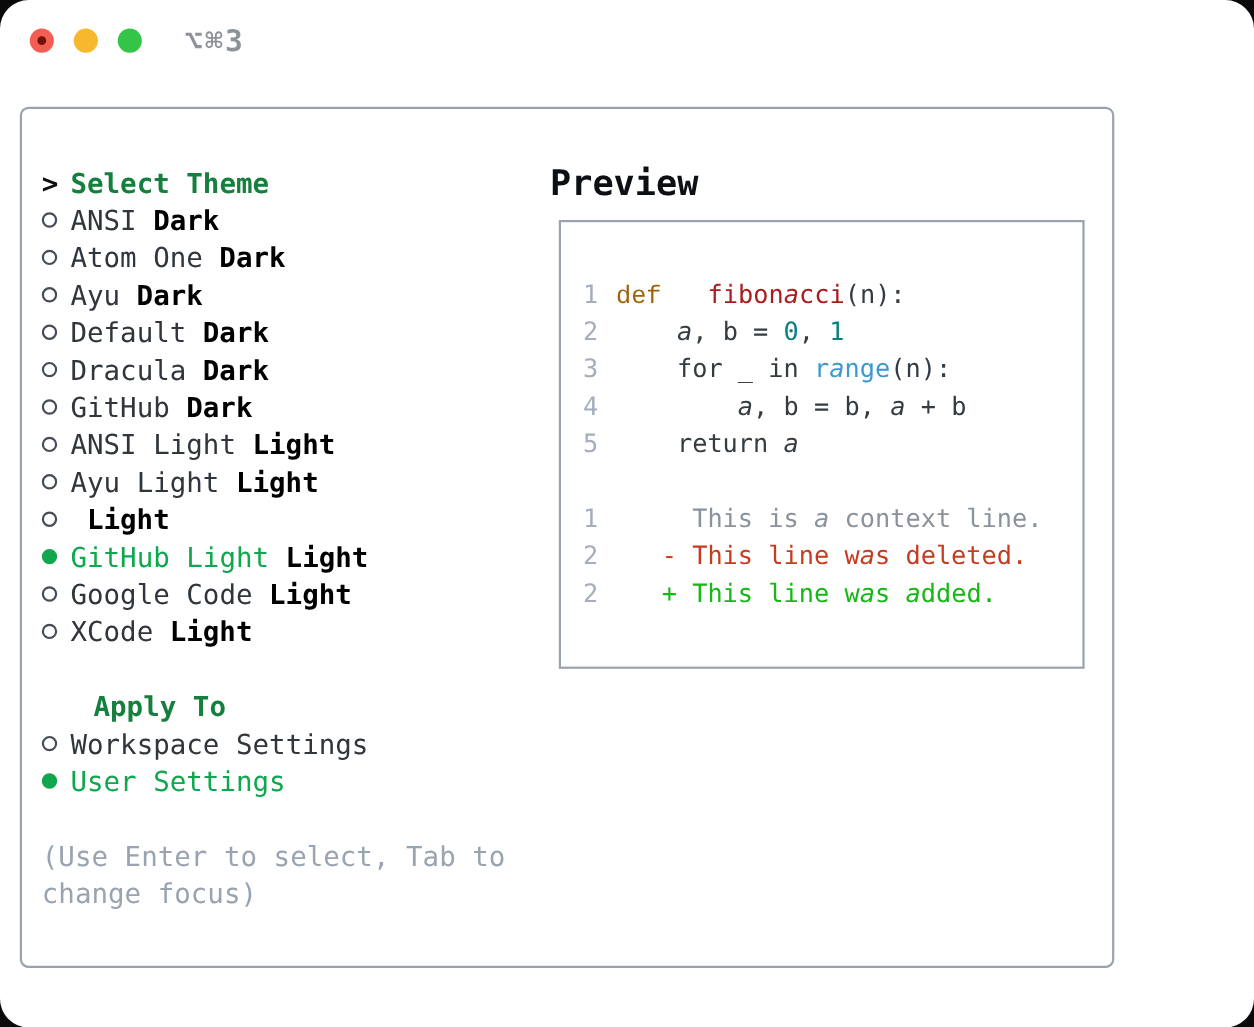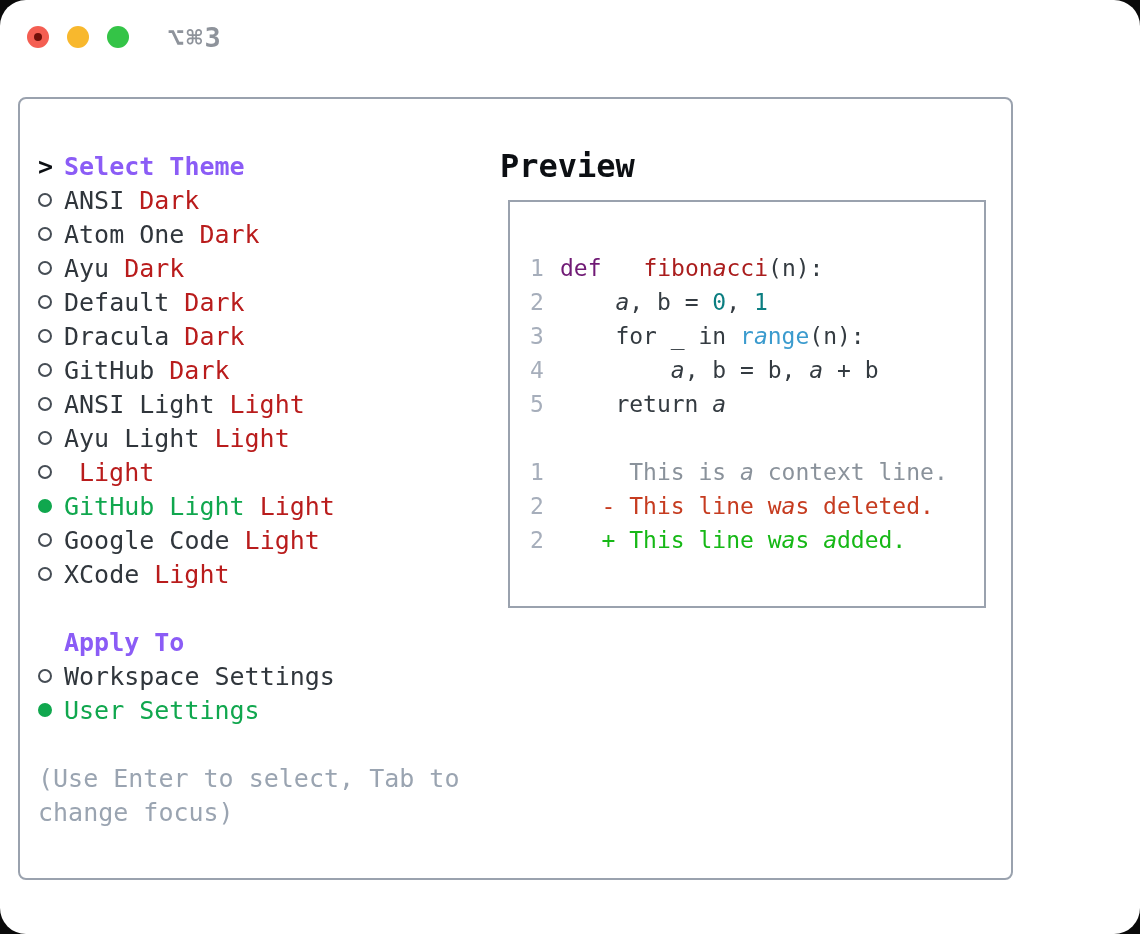--- a/index.html
+++ b/index.html
@@ -35,47 +35,47 @@
   .panel{
     position:absolute;left:18px;top:97px;width:995px;height:783px;
     box-sizing:border-box;border:2px solid #9aa2ae;border-radius:8px;
     background:#ffffff;
   }
   
   .left-col{position:absolute;left:18px;top:50px;font-size:25px;color:#30363c;}
   .row{height:34px;display:flex;align-items:center;white-space:pre;}
   .marker{width:26px;flex:0 0 26px;display:flex;align-items:center;}
   .arrow{color:#0c0f13;font-weight:700;}
-  .hdr{font-weight:700;color:#8b5cf6;text-align:right;}
+  .hdr{font-weight:700;color:#15803d;text-align:right;}
   .radio{
     width:10px;height:10px;border:2px solid #464d55;border-radius:50%;
     display:inline-block;
   }
   .radio.sel{background:#10a74e;border-color:#10a74e;}
   .item-name{color:#30363c;}
   .item-name.sel{color:#10a74e;}
-  .item-tag{color:#b91c1c;margin-left:15px;}
+  .item-tag{color:#000000;margin-left:15px;font-weight:bold;}
   .hint{color:#9aa4b1;}
   
   .preview-title{
     position:absolute;left:480px;top:50px;height:34px;line-height:34px;
     font-size:32px;font-weight:700;color:#0c0f13;
   }
   .preview-box{
     position:absolute;left:488px;top:101px;width:478px;height:408px;
     box-sizing:border-box;border:2px solid #9aa2ae;background:#ffffff;
     padding:49px 0 0 20px;overflow:hidden;
     font-size:23px;
   }
   .pline{height:34px;display:flex;align-items:center;white-space:pre;}
   .ln{width:30px;flex:0 0 30px;color:#a6aebb;}
   .code{white-space:pre;}
   .code i{font-style:italic;}
   .tok-pl{color:#343b41;}
-  .tok-kw{color:#701a75;}
+  .tok-kw{color:#a16207;font-family:Liberation Mono, monospace;}
   .tok-fn{color:#aa1d1d;margin-left:28px;}
   .tok-num{color:#0b7e81;}
   .tok-call{color:#3b9bce;}
   .tok-ctx{color:#8a929b;margin-top:21px;}
   .tok-del{color:#c63c20;}
   .tok-add{color:#16b816;}
 </style>
 </head>
 <body>
 
@@ -105,21 +105,21 @@
           <div class="row"><span class="marker"><span class="radio"></span></span><span class="item-name">GitHub</span><span class="item-tag">Dark</span></div>
           <div class="row"><span class="marker"><span class="radio"></span></span><span class="item-name">ANSI Light</span><span class="item-tag">Light</span></div>
           <div class="row"><span class="marker"><span class="radio"></span></span><span class="item-name">Ayu Light</span><span class="item-tag">Light</span></div>
           <div class="row"><span class="marker"><span class="radio"></span></span><span class="item-tag">Light</span></div>
           <div class="row"><span class="marker"><span class="radio sel"></span></span><span class="item-name sel">GitHub Light</span><span class="item-tag">Light</span></div>
           <div class="row"><span class="marker"><span class="radio"></span></span><span class="item-name">Google Code</span><span class="item-tag">Light</span></div>
           <div class="row"><span class="marker"><span class="radio"></span></span><span class="item-name">XCode</span><span class="item-tag">Light</span></div>
         </div>
       <div class="row blank"></div>
       <div class="row">
-        <span class="marker"></span><span class="hdr" style="font-weight:600;">Apply To</span>
+        <span class="marker"></span><span class="hdr" style="font-weight:600;margin-left:21px;">Apply To</span>
       </div>
       <div id="apply-items">
           <div class="row"><span class="marker"><span class="radio"></span></span><span class="item-name">Workspace Settings</span></div>
           <div class="row"><span class="marker"><span class="radio sel"></span></span><span class="item-name sel">User Settings</span></div>
         </div>
       <div class="row blank"></div>
       <div class="row hint">(Use Enter to select, Tab to</div>
       <div class="row hint">change focus)</div>
     </div>
 

